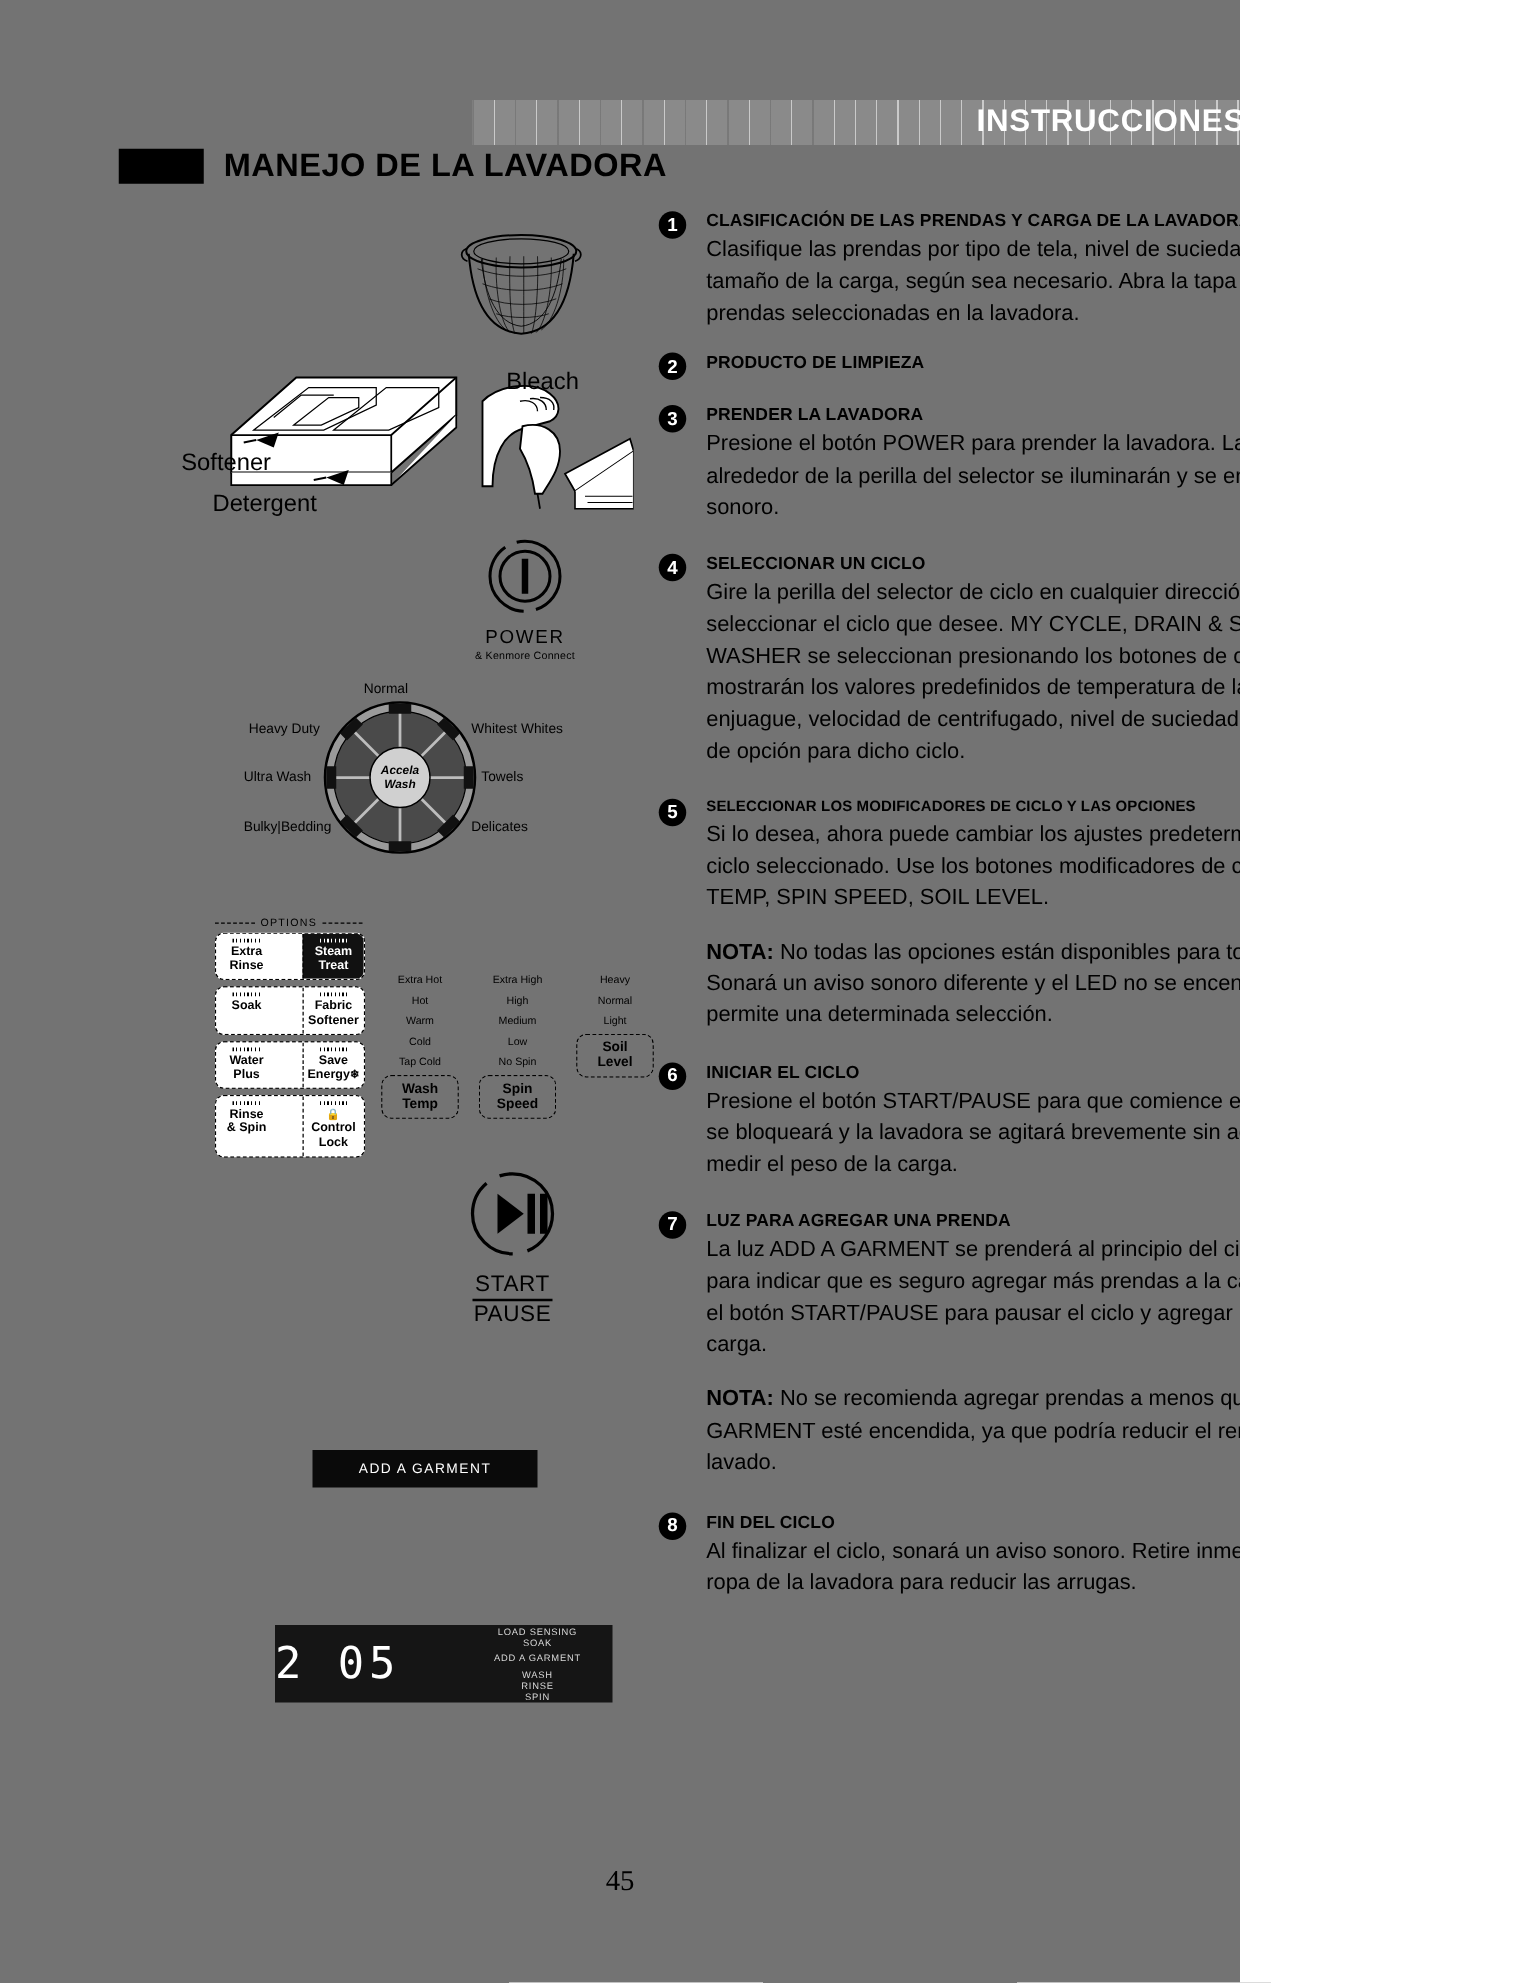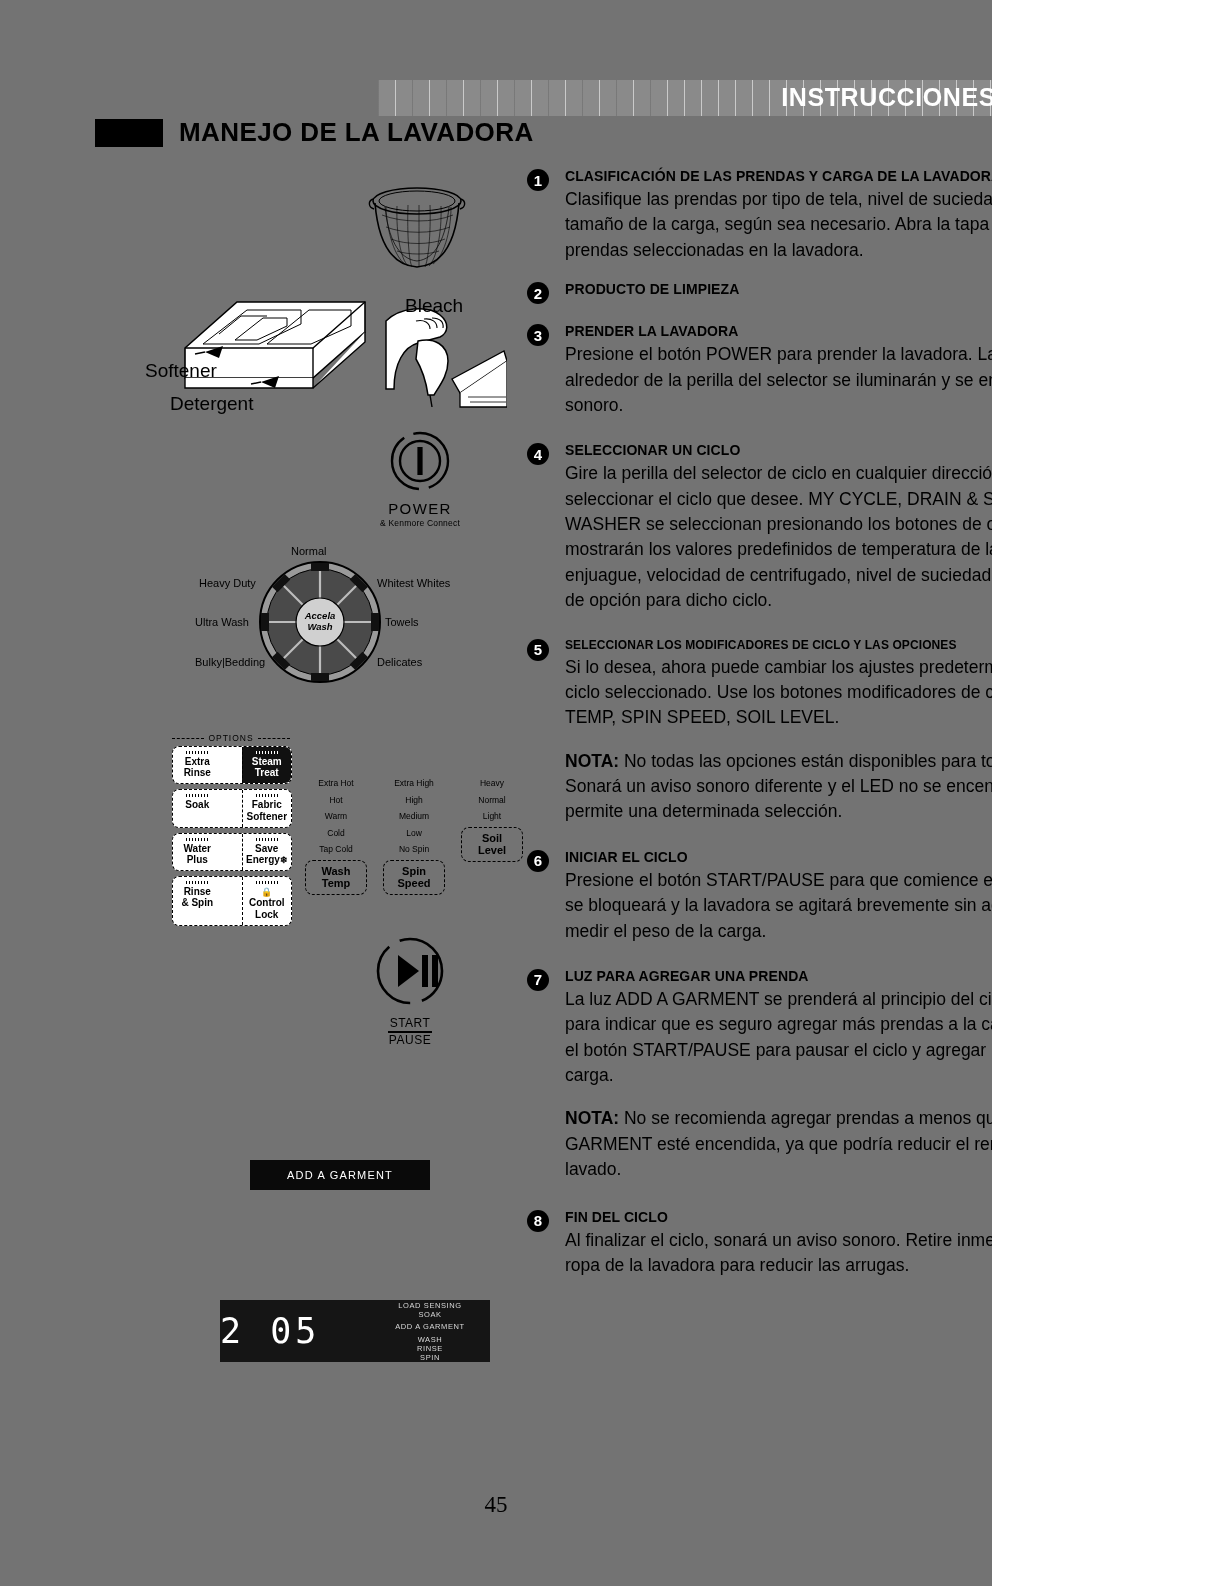--- a/index.html
+++ b/index.html
@@ -270,21 +270,21 @@
   
   .startpause {
     position: absolute;
     left: 235px;
     top: 760px;
     width: 110px;
     text-align: center;
   }
   .sp-text {
     margin-top: 5px;
-    font-size: 12px;
+    font-size: 18px;
     letter-spacing: 0.5px;
   }
   .sp-start { border-bottom: 2px solid #000; display: inline-block; padding: 0 2px 1px 2px;}
   .sp-pause { display: block; }
 
   
   .aag {
     position: absolute;
     left: 130px;
     top: 985px;

